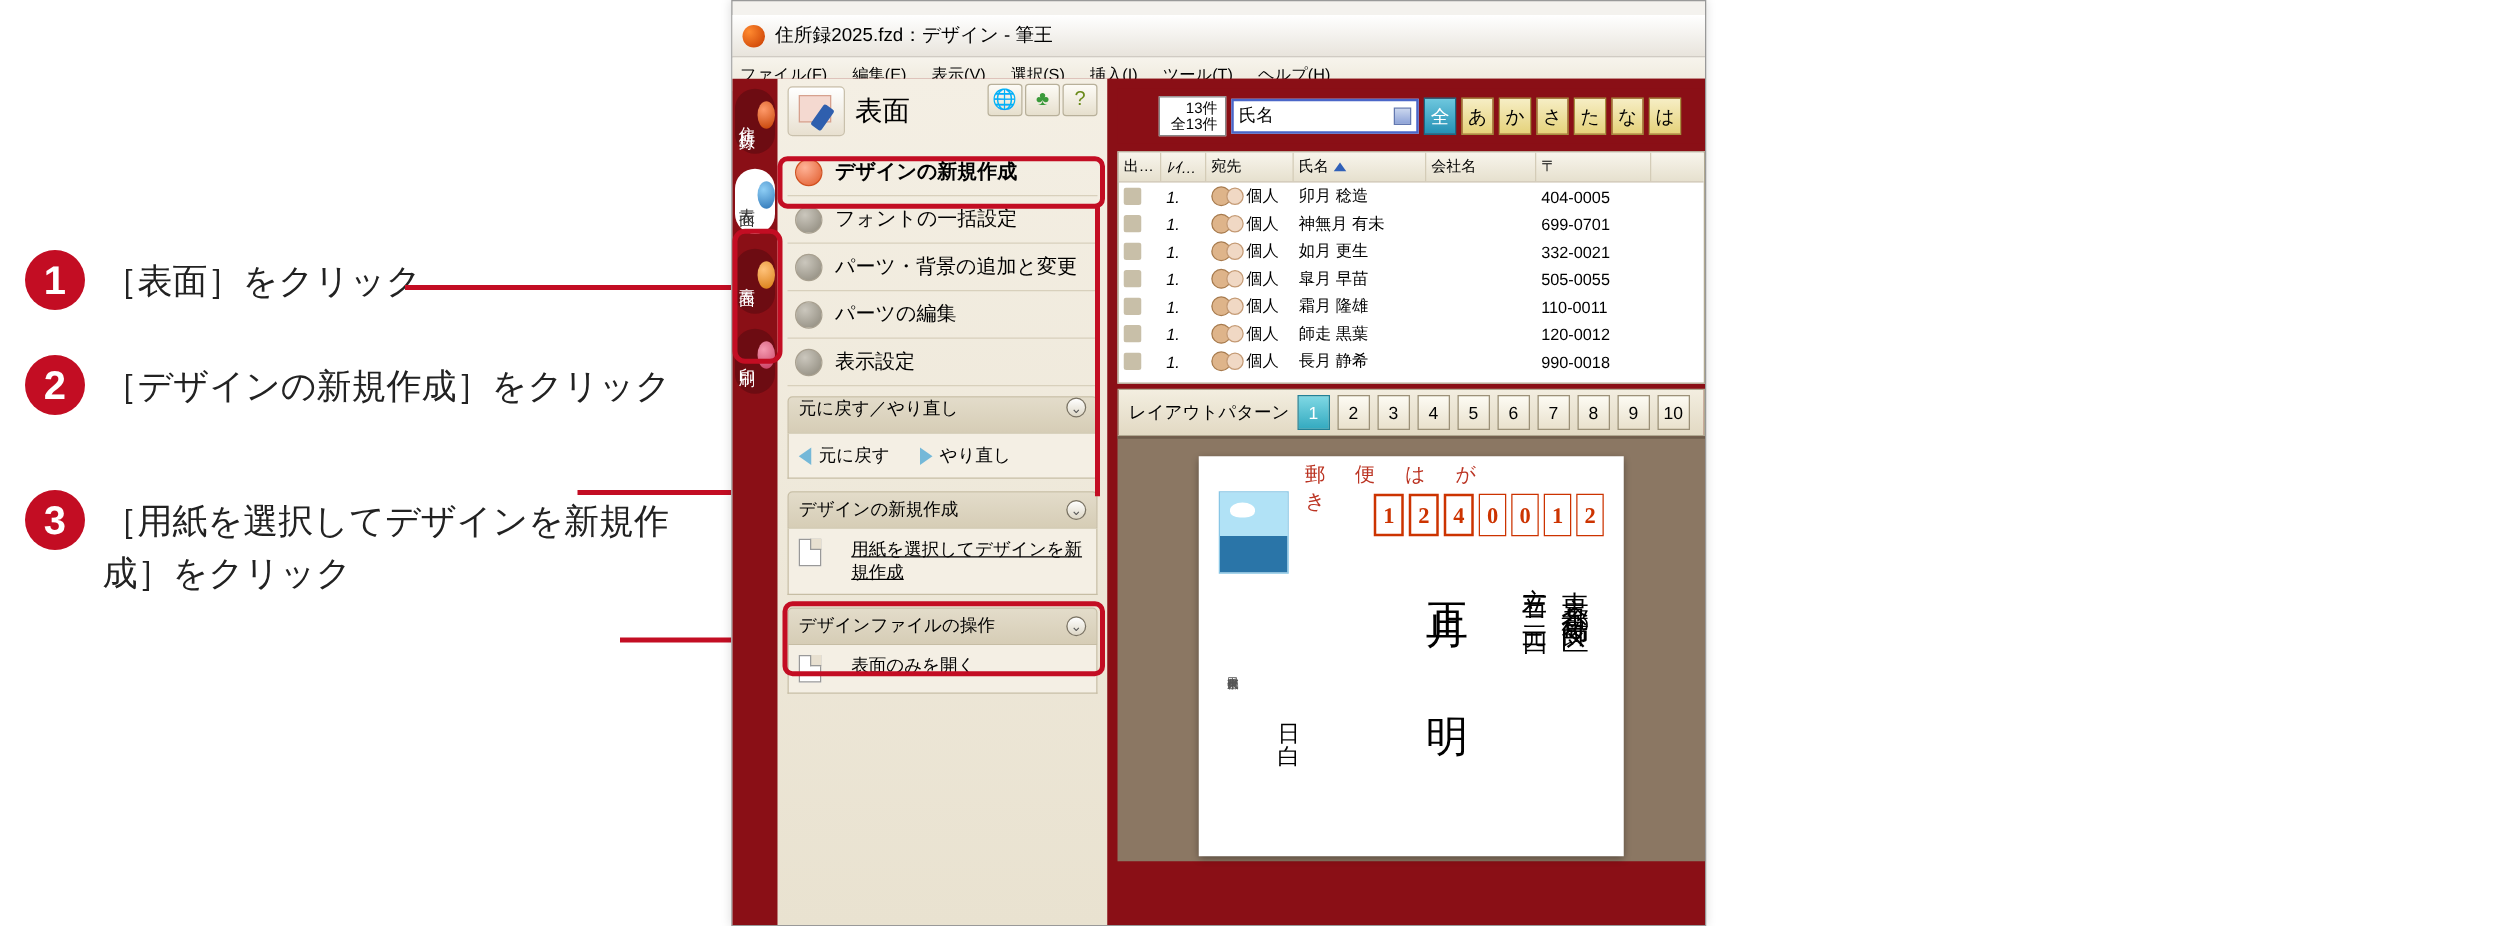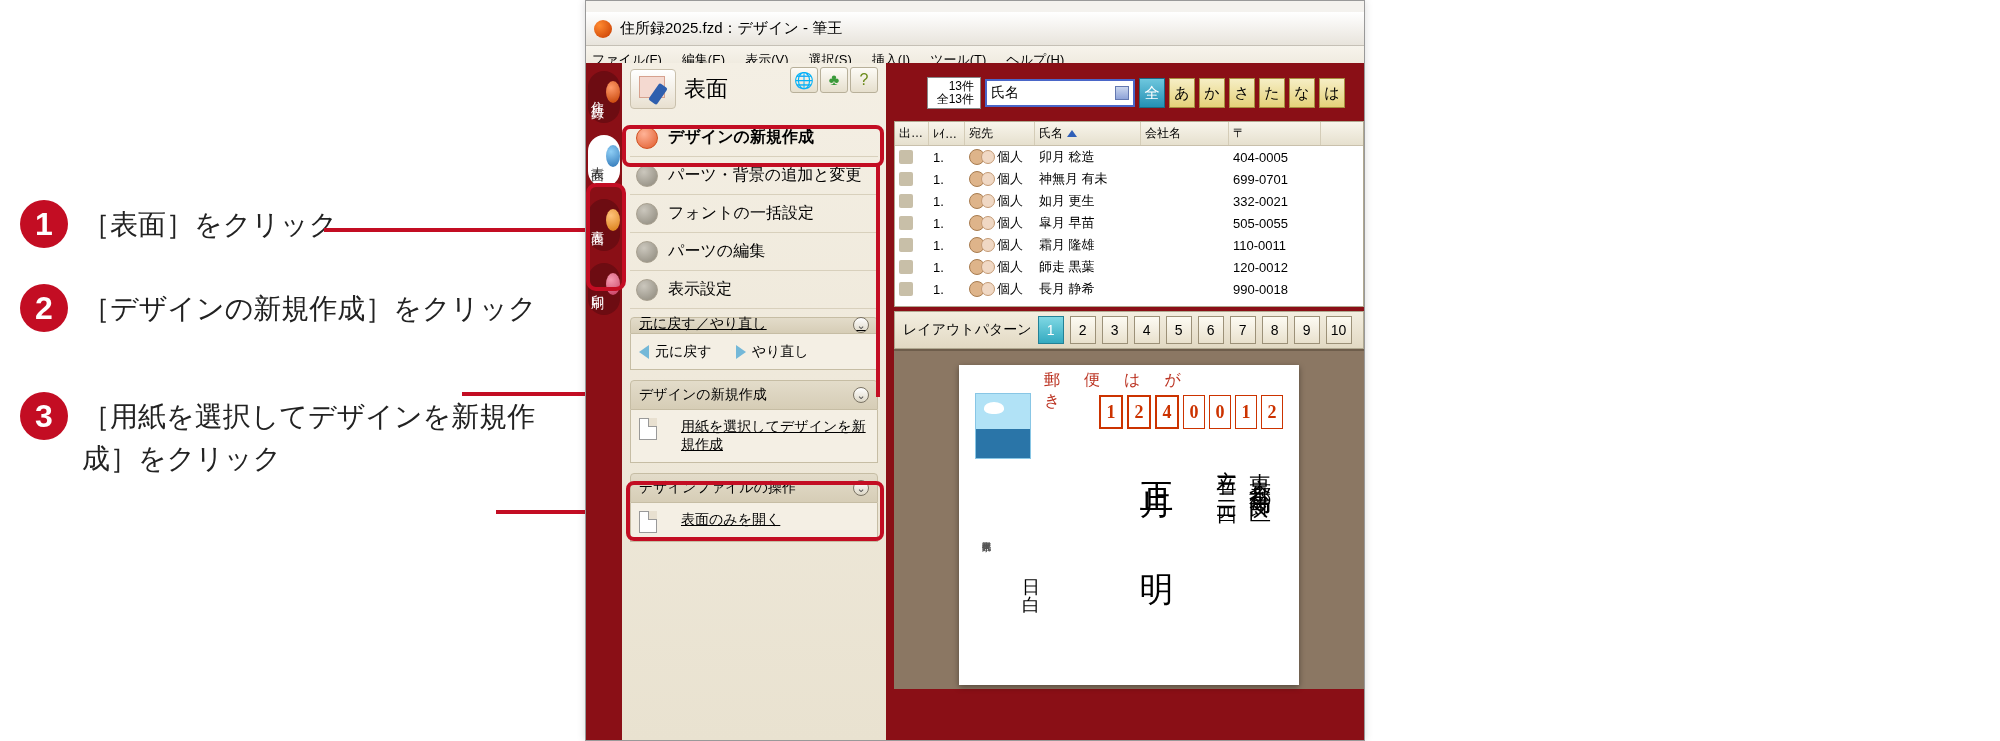--- a/index.html
+++ b/index.html
@@ -202,29 +202,28 @@
     position: absolute;
     left: 290px;
     top: 102px;
     width: 4px;
     height: 232px;
     background: #c30d23;
     z-index: 20;
   }
 
   .undo-strip {
-    height: 17px;
+    height: 30px;
     background: linear-gradient(#e3dcca,#d6cdb6);
     border-radius: 4px 4px 0 0;
     margin-top: 8px;
     font-size: 14px;
-    display:flex;align-items:flex-end;
+    display:flex;align-items:flex-start;
     padding: 0 8px;
     border:1px solid #c6bda4;
-    text-decoration:underline;
   }
   .undo-row {
     height: 36px;
     background: #f4efe4;
     border:1px solid #c6bda4;
     border-top:none;
     display:flex;align-items:center;
     font-size:14px; padding:0 8px;
     gap:6px;
   }
@@ -319,21 +318,21 @@
   }
   .gh{border-right:1px solid #d4ccb7;padding:4px;display:flex;align-items:center;gap:4px;}
   .gh .sort{width:0;height:0;border-left:5px solid transparent;border-right:5px solid transparent;border-bottom:7px solid #3060b8;display:inline-block;}
   .grid-body{font-size:13px;}
   .grow{display:flex;height:22px;align-items:center;}
   .gc{padding:0 4px;white-space:nowrap;overflow:hidden;}
   .gc.ic{display:flex;align-items:center;gap:2px;}
   .ico-p{width:16px;height:16px;border-radius:50%;background:#deb48a;border:1px solid #a77b4e;}
   .ico-p2{width:14px;height:14px;border-radius:50%;background:#f0d8c4;border:1px solid #c49a74;margin-left:-6px;}
 
-  .w-out{width:34px;} .w-layer{width:36px;} .w-dest{width:70px;}
+  .w-out{width:34px;} .w-layer{width:36px;font-style:italic;} .w-dest{width:70px;}
   .w-name{width:106px;} .w-comp{width:88px;} .w-zip{width:92px;}
 
   .layout-bar{
     display:flex;align-items:center;gap:6px;
     background:linear-gradient(#f3eee0,#e2d9c3);
     height:38px;border:1px solid #b0a890;padding-left:8px;
     margin-top:4px;font-size:14px;
   }
   .lpbtn{
     width:26px;height:28px;border:1px solid #9c9178;
@@ -438,25 +437,25 @@
         <div class="hicon"></div>
         <h2>表面</h2>
       </div>
       <ul class="task-list">
         <li class="hi-orange">
             <span class="dot"></span>
             <span>デザインの新規作成</span>
           </li>
         <li>
             <span class="dot"></span>
-            <span>パーツ・背景の追加と変更</span>
+            <span>フォントの一括設定</span>
           </li>
         <li>
             <span class="dot"></span>
-            <span>フォントの一括設定</span>
+            <span>パーツ・背景の追加と変更</span>
           </li>
         <li>
             <span class="dot"></span>
             <span>パーツの編集</span>
           </li>
         <li>
             <span class="dot"></span>
             <span>表示設定</span>
           </li>
       </ul>

